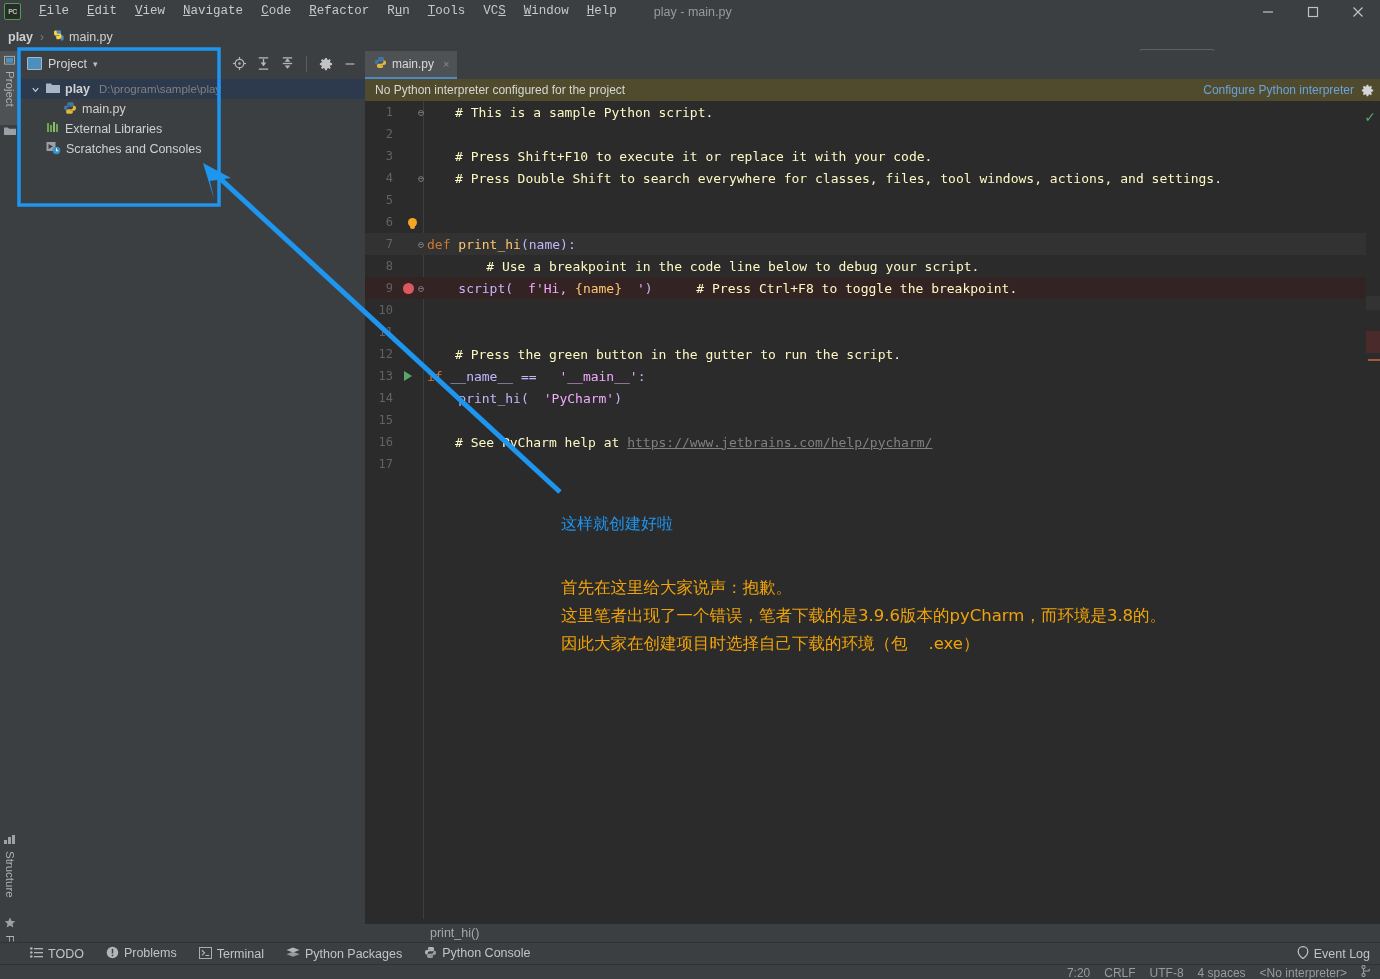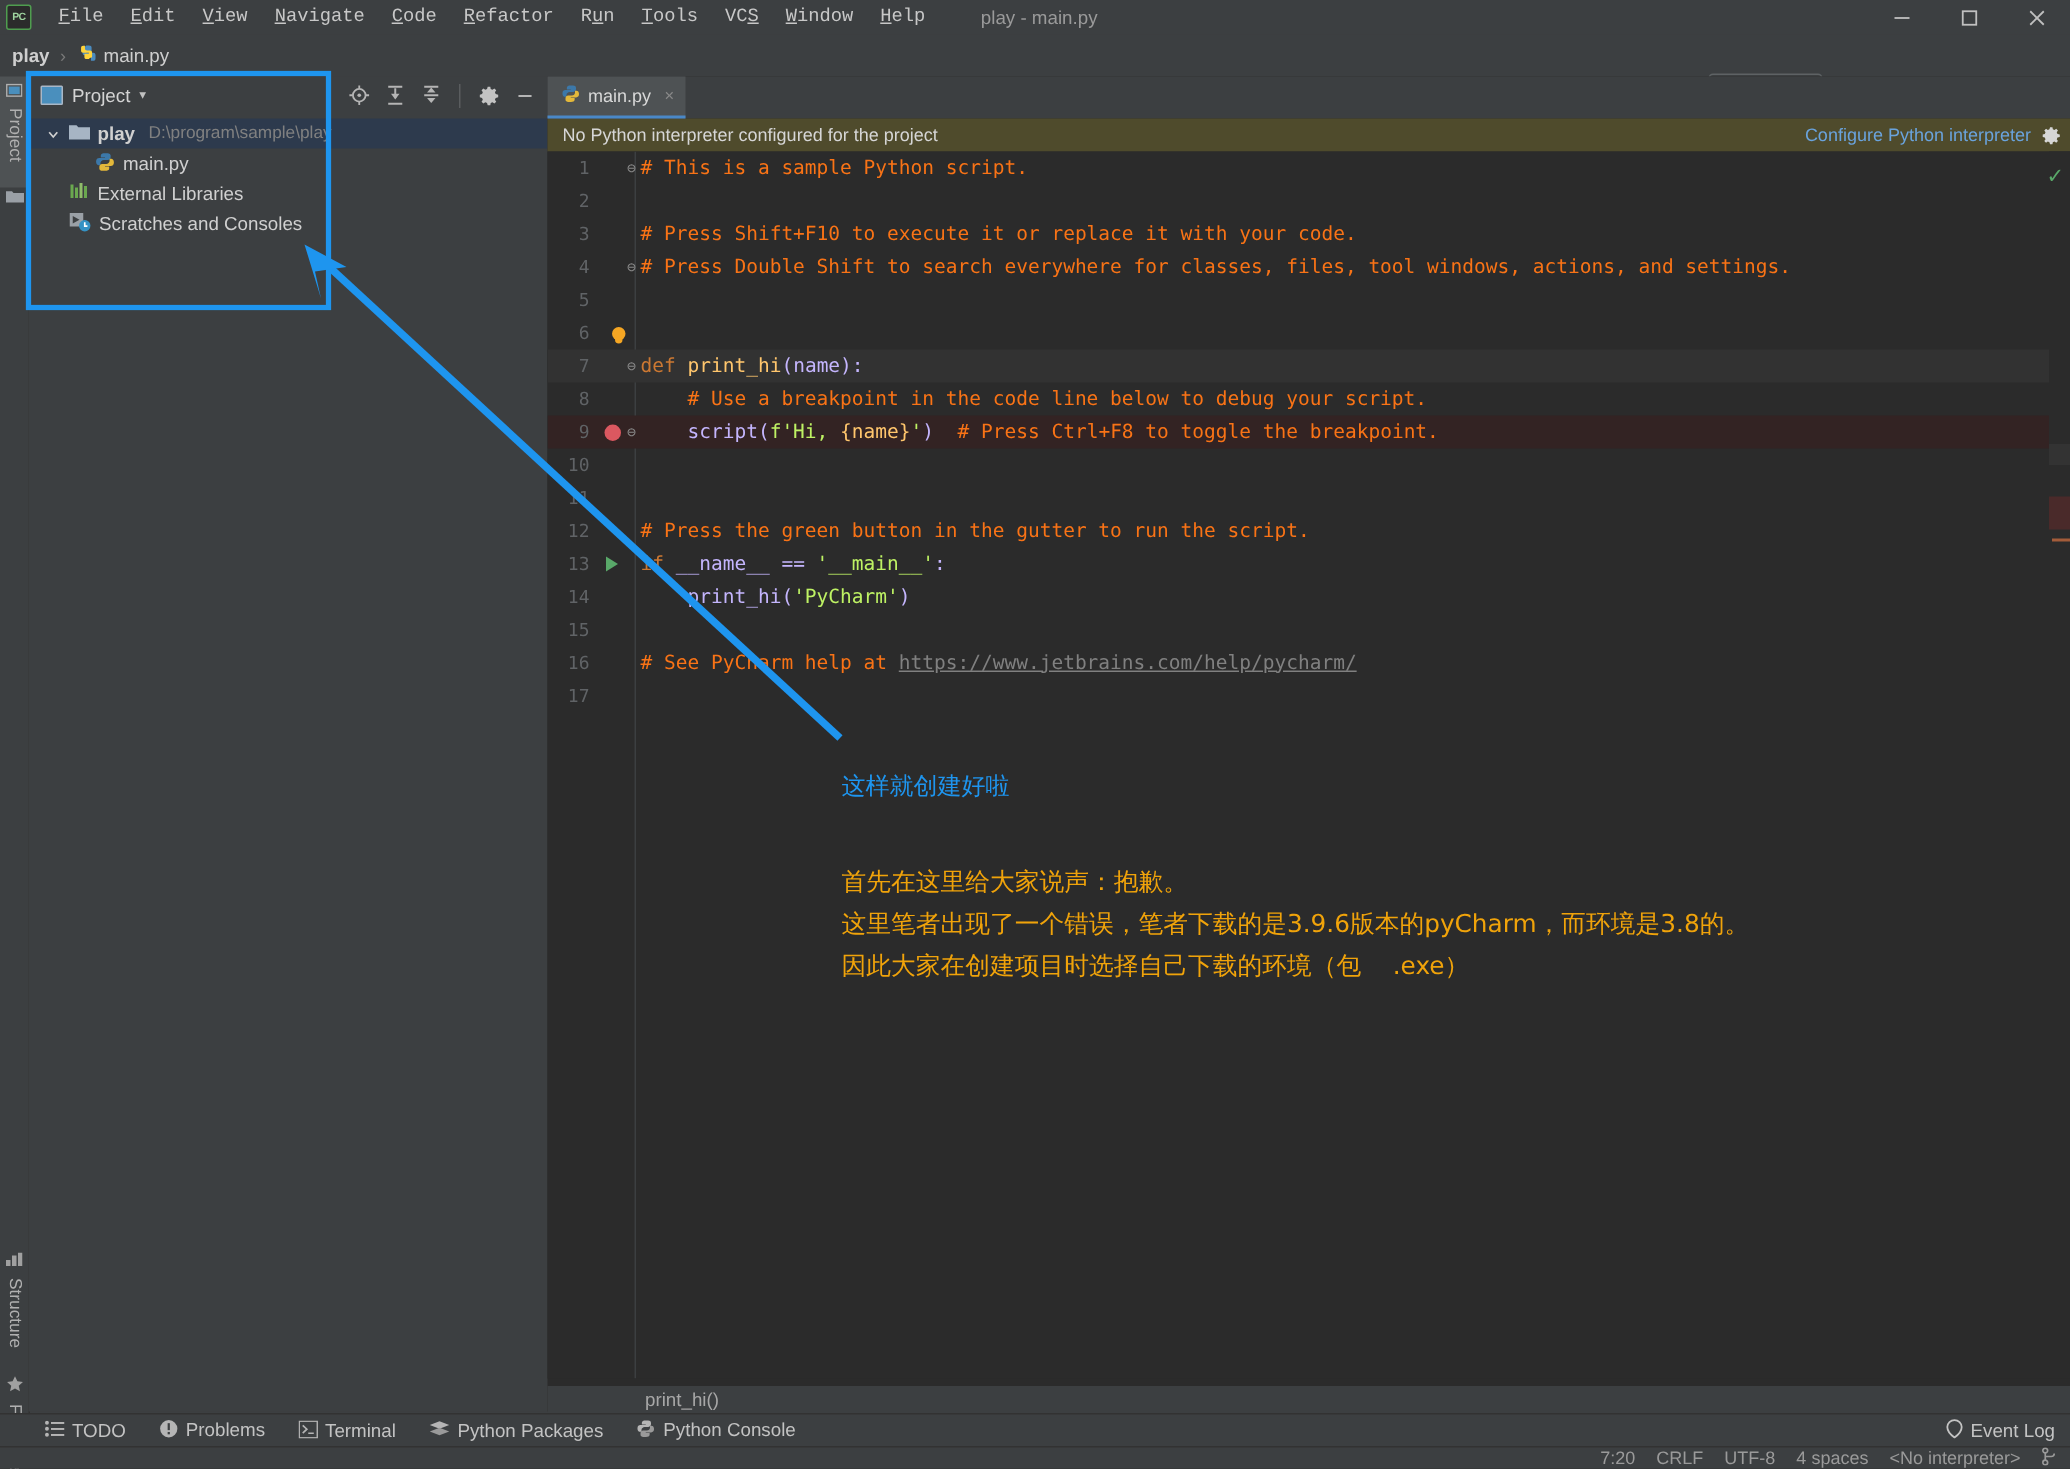--- a/index.html
+++ b/index.html
@@ -78,25 +78,25 @@
         font-family:"DejaVu Sans Mono","Liberation Mono",monospace;font-size:13px;}
   .cline{position:relative;height:22px;display:flex;align-items:center;}
   .gutter-no{position:absolute;left:0;width:28px;text-align:right;color:#606366;font-size:12px;
              font-family:"DejaVu Sans Mono",monospace;}
   .gut-icon{position:absolute;left:30px;width:26px;height:22px;display:flex;align-items:center;justify-content:center;}
   .fold{position:absolute;left:50px;width:12px;height:22px;display:flex;align-items:center;justify-content:center;
         color:#888;font-size:10px;}
   .ctext{position:absolute;left:62px;white-space:pre;font-family:"DejaVu Sans Mono","Liberation Mono",monospace;
          font-size:13px;letter-spacing:0px;}
   .vline{position:absolute;left:58px;top:0;width:1px;height:818px;background:#3c3f41;}
-  .cm{color:#f97316;}      
+  .cm{color:#fef9c3;margin-left:28px;}      
   .kw{color:#cc7832;}      
   .fn{color:#ffc66d;}      
   .pl{color:#c4b5fd;}      
-  .st{color:#bef264;}      
+  .st{color:#f0abfc;margin-left:15px;}      
   .lnk{color:#808080;text-decoration:underline;}
   .hl-line{position:absolute;left:0;top:0;width:100%;height:22px;background:#332323;}
   .hl-def{position:absolute;left:0;top:0;width:100%;height:22px;background:#323232;}
   .bp{width:11px;height:11px;border-radius:50%;background:#db5860;}
   .bulb{width:9px;height:9px;border-radius:50%;background:#f5a623;box-shadow:0 4px 0 -2px #f5a623;}
   .playtri{width:0;height:0;border-top:5px solid transparent;border-bottom:5px solid transparent;
            border-left:8px solid #59a869;}
 
   .crumbs-bottom{position:absolute;left:365px;top:924px;width:1015px;height:18px;background:#3c3f41;
                  display:flex;align-items:center;padding-left:65px;color:#a7a7a7;font-size:12.5px;}
@@ -108,21 +108,21 @@
   .mk-stripe{position:absolute;right:0;width:12px;height:2px;background:#a35c3a;}
   .mk-grey{position:absolute;right:0;width:14px;height:14px;background:#333333;}
 
   
   .bottombar{position:absolute;left:0;top:942px;width:1380px;height:22px;background:#3c3f41;
              display:flex;align-items:center;border-top:1px solid #323232;}
   .bb-item{display:flex;align-items:flex-start;gap:5px;padding:0 11px;color:#c3c3c3;font-size:12.5px;}
   .bb-right{position:absolute;right:10px;display:flex;align-items:center;gap:5px;color:#c3c3c3;font-size:12.5px;}
   .statusbar{position:absolute;left:0;top:964px;width:1380px;height:15px;background:#3c3f41;
              border-top:1px solid #323232;display:flex;align-items:center;}
-  .sb-right{position:absolute;right:8px;display:flex;gap:14px;color:#9a9a9a;font-size:12px;}
+  .sb-right{position:absolute;right:8px;display:flex;align-items:center;gap:14px;color:#9a9a9a;font-size:12px;}
 
   
   .overlay{position:absolute;left:0;top:0;width:1380px;height:979px;pointer-events:none;}
   .anno-blue{position:absolute;color:#1e95ef;font-size:16px;font-family:"DejaVu Sans",sans-serif;margin-top:12px;}
   .anno-orange{position:absolute;color:#f0a30a;font-size:16.5px;line-height:28px;
                font-family:"DejaVu Sans",sans-serif;white-space:pre;}
 </style>
 </head>
 <body>
 

